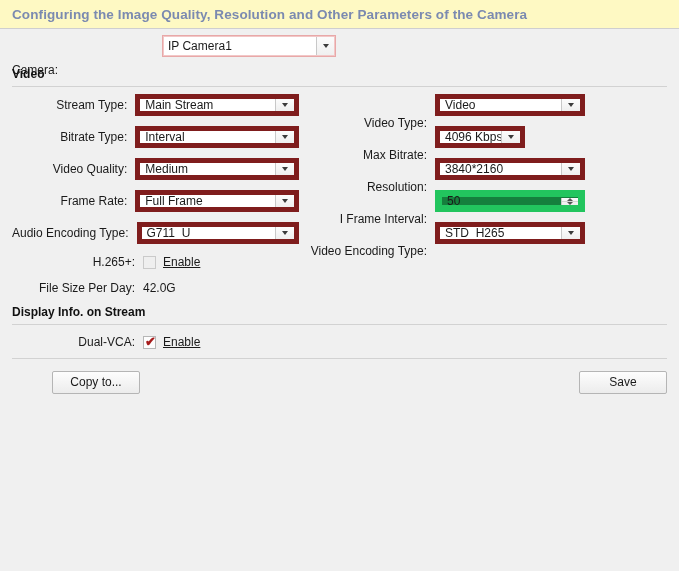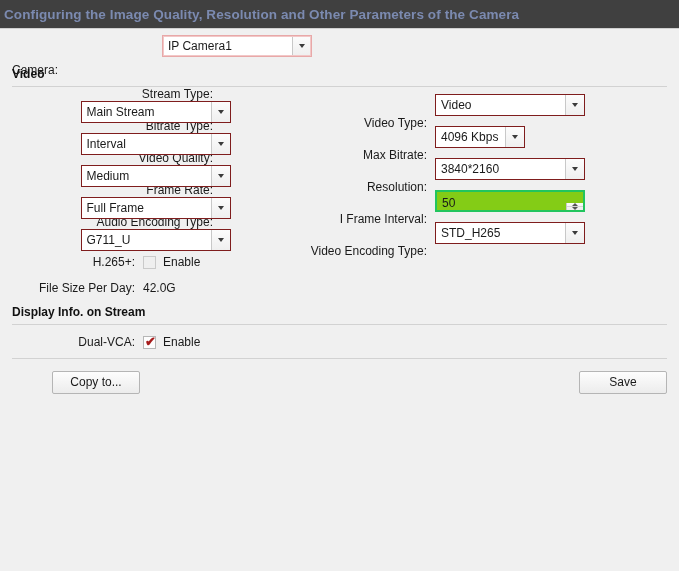--- a/index.html
+++ b/index.html
@@ -12,25 +12,25 @@
     background: #f0f0f0;
     font-family: "Liberation Sans", sans-serif;
     font-size: 12px;
     color: #1a1a1a;
     overflow: hidden;
   }
 
   
   .page-header {
     height: 29px;
-    background: #404040;
+    background: #fef9c3;
     border-bottom: 1px solid #cfcfcf;
     display: flex;
     align-items: center;
-    padding-left: 4px;
+    padding-left: 12px;
     box-sizing: border-box;
   }
   .page-header .title {
     font-size: 13.5px;
     font-weight: bold;
     color: #7b8ab0;
     letter-spacing: 0.1px;
   }
 
   
@@ -78,42 +78,42 @@
   
   .form-row {
     display: flex;
     align-items: center;
     height: 32px;
   }
   .col-left, .col-right {
     display: flex;
     align-items: center;
   }
-  .col-left { width: 287px; flex-direction: column; }
+  .col-left { width: 287px; }
   .col-right { display: flex; align-items: center; }
 
   .lbl-left {
     width: 123px;
     text-align: right;
     padding-right: 8px;
     white-space: nowrap;
   }
   .lbl-right {
     width: 128px;
     text-align: right;
     padding-right: 8px;
     white-space: nowrap;
     margin-top: 36px;
   }
 
   
   .select {
     height: 22px;
     box-sizing: border-box;
-    border: 1px solid #7f1d1d;
+    border: 5px solid #7f1d1d;
     background: #ffffff;
     display: flex;
     align-items: stretch;
     position: relative;
   }
   .select .value {
     flex: 1;
     display: flex;
     align-items: center;
     padding-left: 5px;
@@ -129,39 +129,39 @@
     display: flex;
     align-items: center;
     justify-content: center;
   }
   .chev {
     width: 0; height: 0;
     border-left: 3.5px solid transparent;
     border-right: 3.5px solid transparent;
     border-top: 4px solid #3b3b3b;
   }
-  .select.w-main  { width: 150px; gap: 28px; }
+  .select.w-main  { width: 174px; gap: 28px; }
   .select.w-right { width: 150px; }
   .select.w-narrow{ width:  90px; }
 
   .select.highlight {
     border: 1px solid #e8a8a8;
     outline: 1px solid #f2c7c7;
     outline-offset: -2px;
   }
 
   
   .spinner {
     width: 150px;
     height: 22px;
     box-sizing: border-box;
-    border: 2px solid #22c55e;
-    background: #84cc16;
-    display: flex;
-    align-items: flex-end;
+    border: 7px solid #22c55e;
+    background: #15803d;
+    display: flex;
+    align-items: center;
   }
   .spinner .value {
     flex: 1;
     display: flex;
     align-items: center;
     padding-left: 5px;
     font-size: 12px;
     white-space: nowrap;
     overflow: hidden;
   }
@@ -215,20 +215,21 @@
     left: 1px;
     top: -2px;
     font-size: 13px;
     line-height: 13px;
     color: #a61b1b;
     font-weight: bold;
   }
   .cb-text {
     font-size: 12px;
     color: #1a1a1a;
+    text-decoration: underline;
   }
 
   
   .static-val {
     font-size: 12px;
     color: #1a1a1a;
   }
 
   
   .btn-bar {

